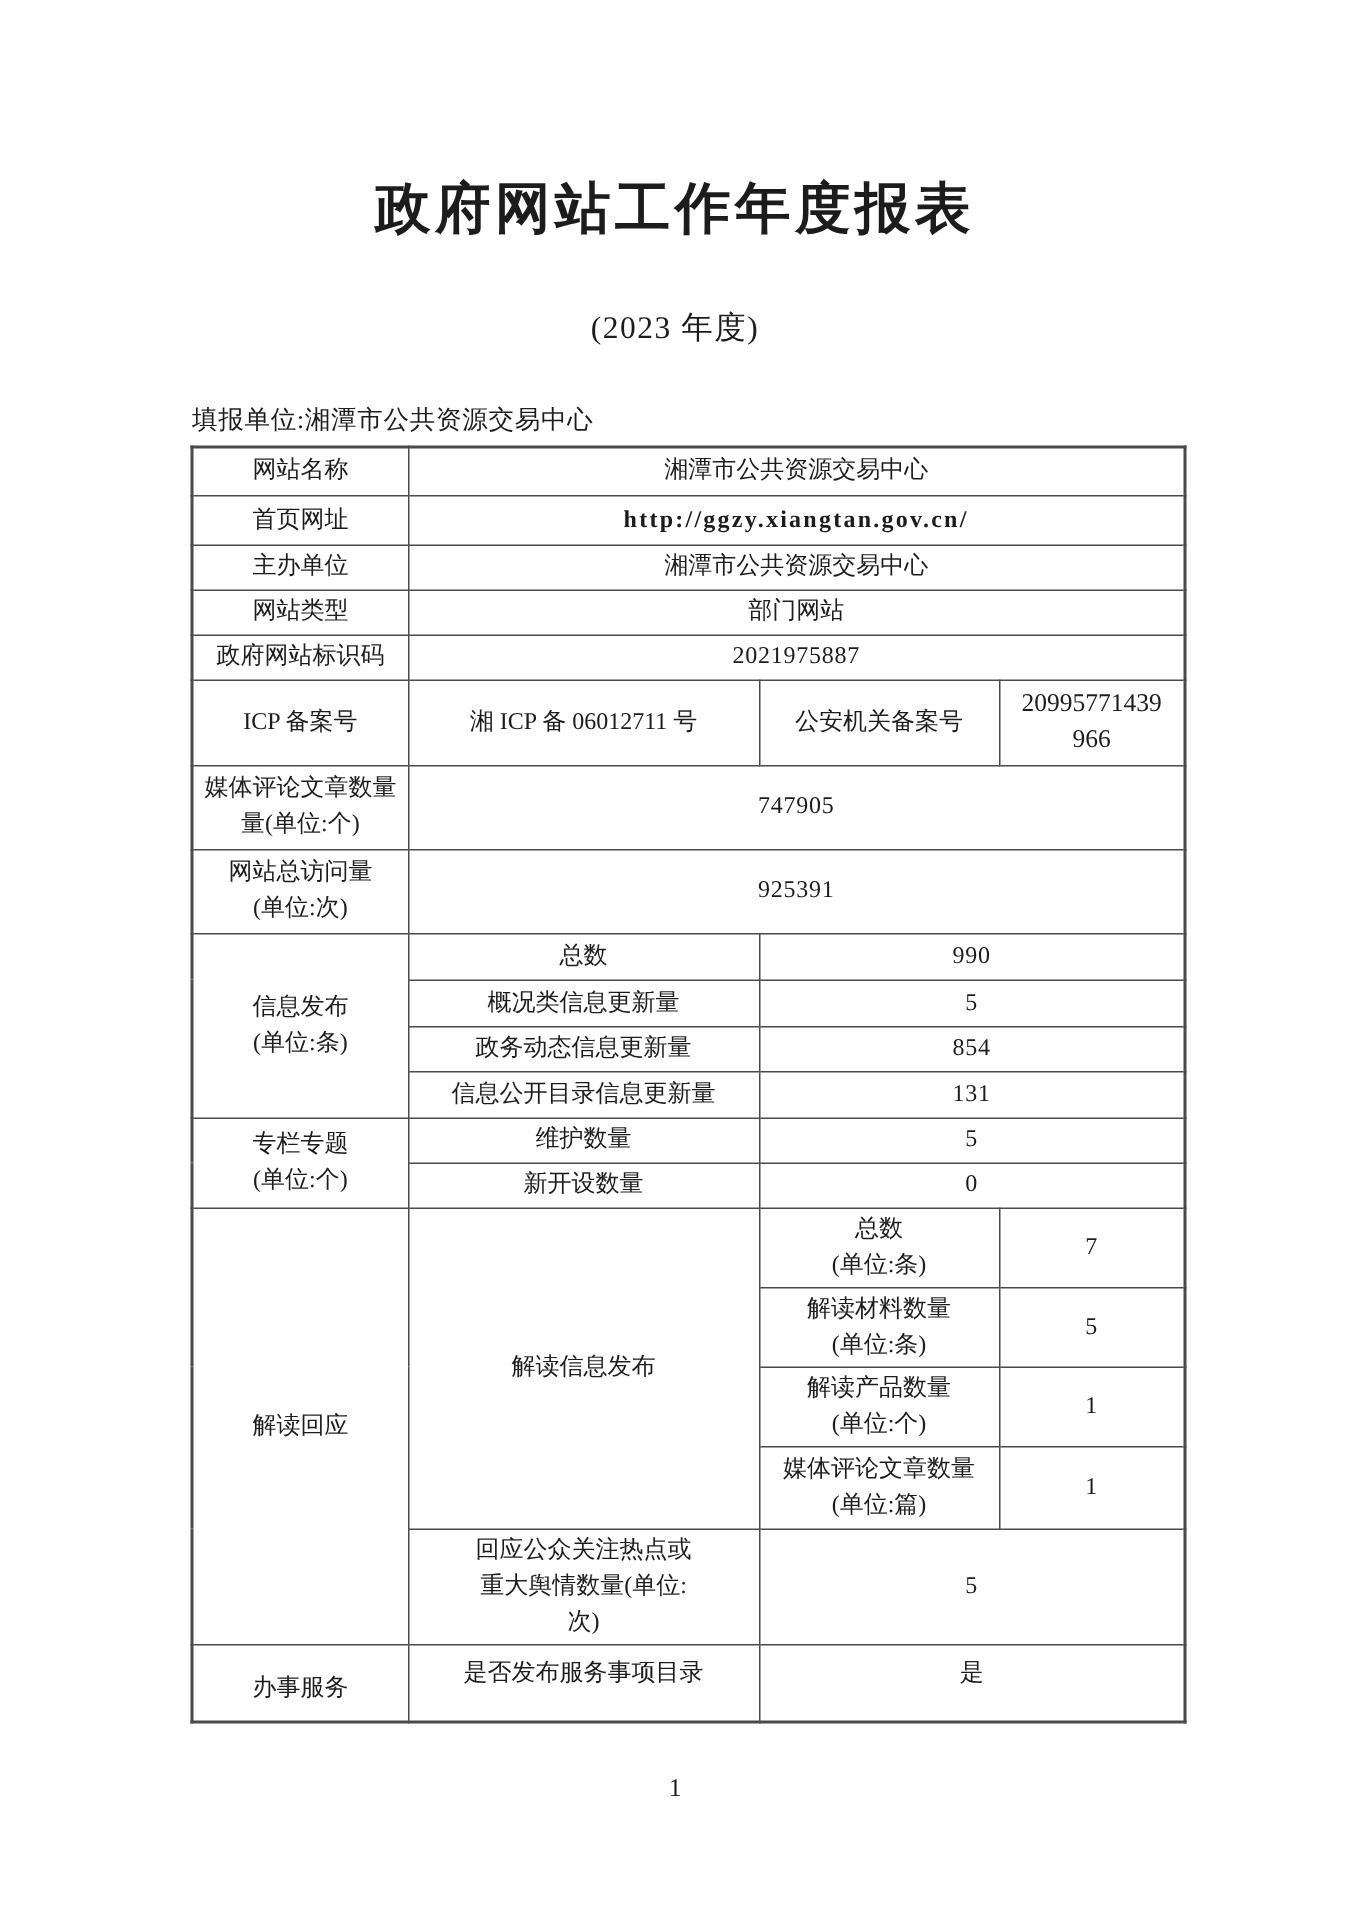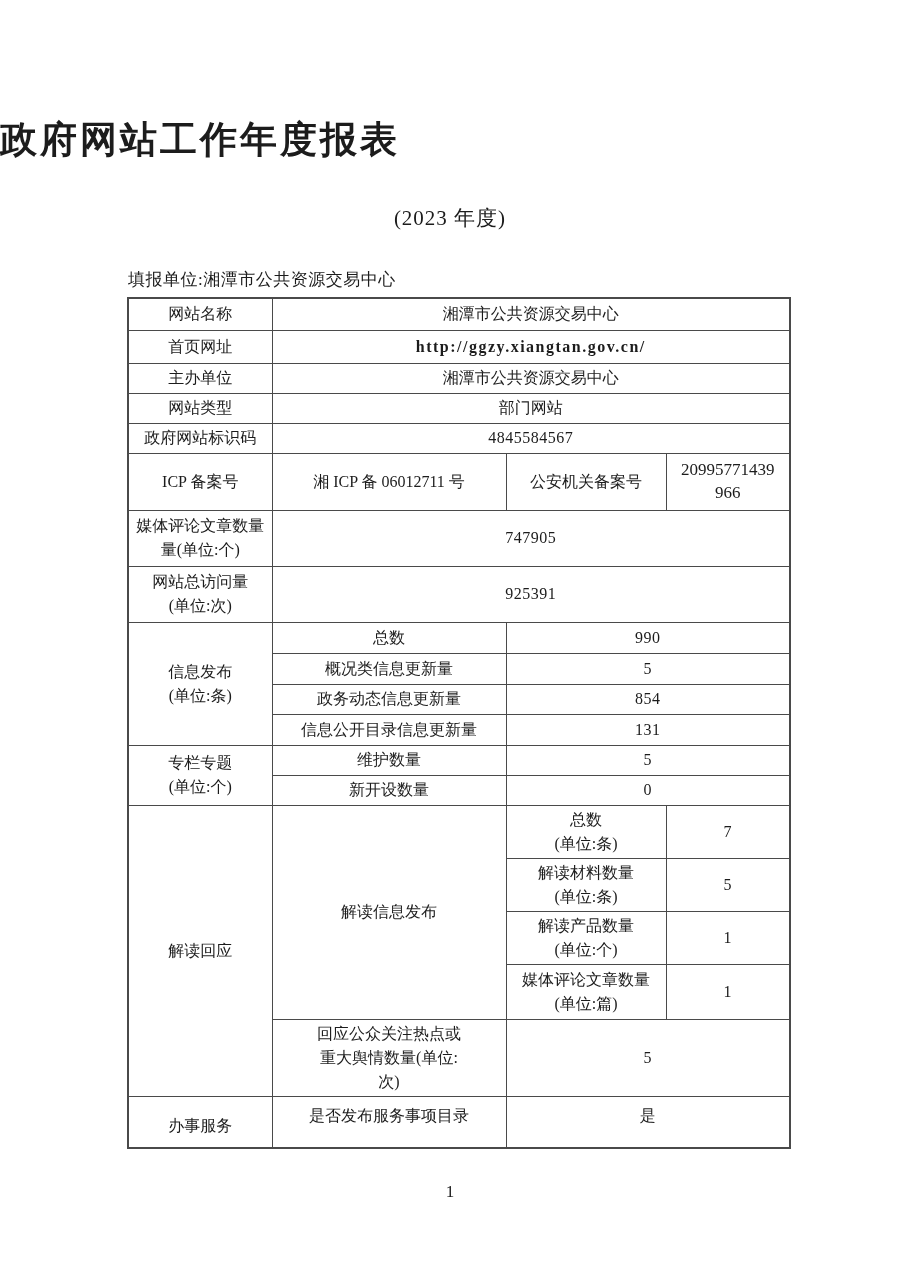--- a/index.html
+++ b/index.html
@@ -14,20 +14,21 @@
     background: #ffffff;
     font-family: "Liberation Serif", "DejaVu Serif", serif;
     color: #1c1c1c;
     overflow: hidden;
   }
   .doc-title {
     position: absolute;
     top: 118px;
     left: 0;
     width: 900px;
+    text-align: center;
     font-size: 37px;
     font-weight: bold;
     letter-spacing: 3px;
     line-height: 1.2;
   }
   .doc-subtitle {
     position: absolute;
     top: 204px;
     left: 0;
     width: 900px;
@@ -118,21 +119,21 @@
       <td colspan="3">湘潭市公共资源交易中心</td>
     </tr>
 
     <tr style="height:30px">
       <td>网站类型</td>
       <td colspan="3">部门网站</td>
     </tr>
 
     <tr style="height:30px">
       <td>政府网站标识码</td>
-      <td colspan="3" class="num">4845584567</td>
+      <td colspan="3" class="num">2021975887</td>
     </tr>
 
     <tr style="height:57px">
       <td>ICP 备案号</td>
       <td>湘 ICP 备 06012711 号</td>
       <td>公安机关备案号</td>
       <td class="break-cell">
         <span>20995771439966</span>
       </td>
     </tr>

